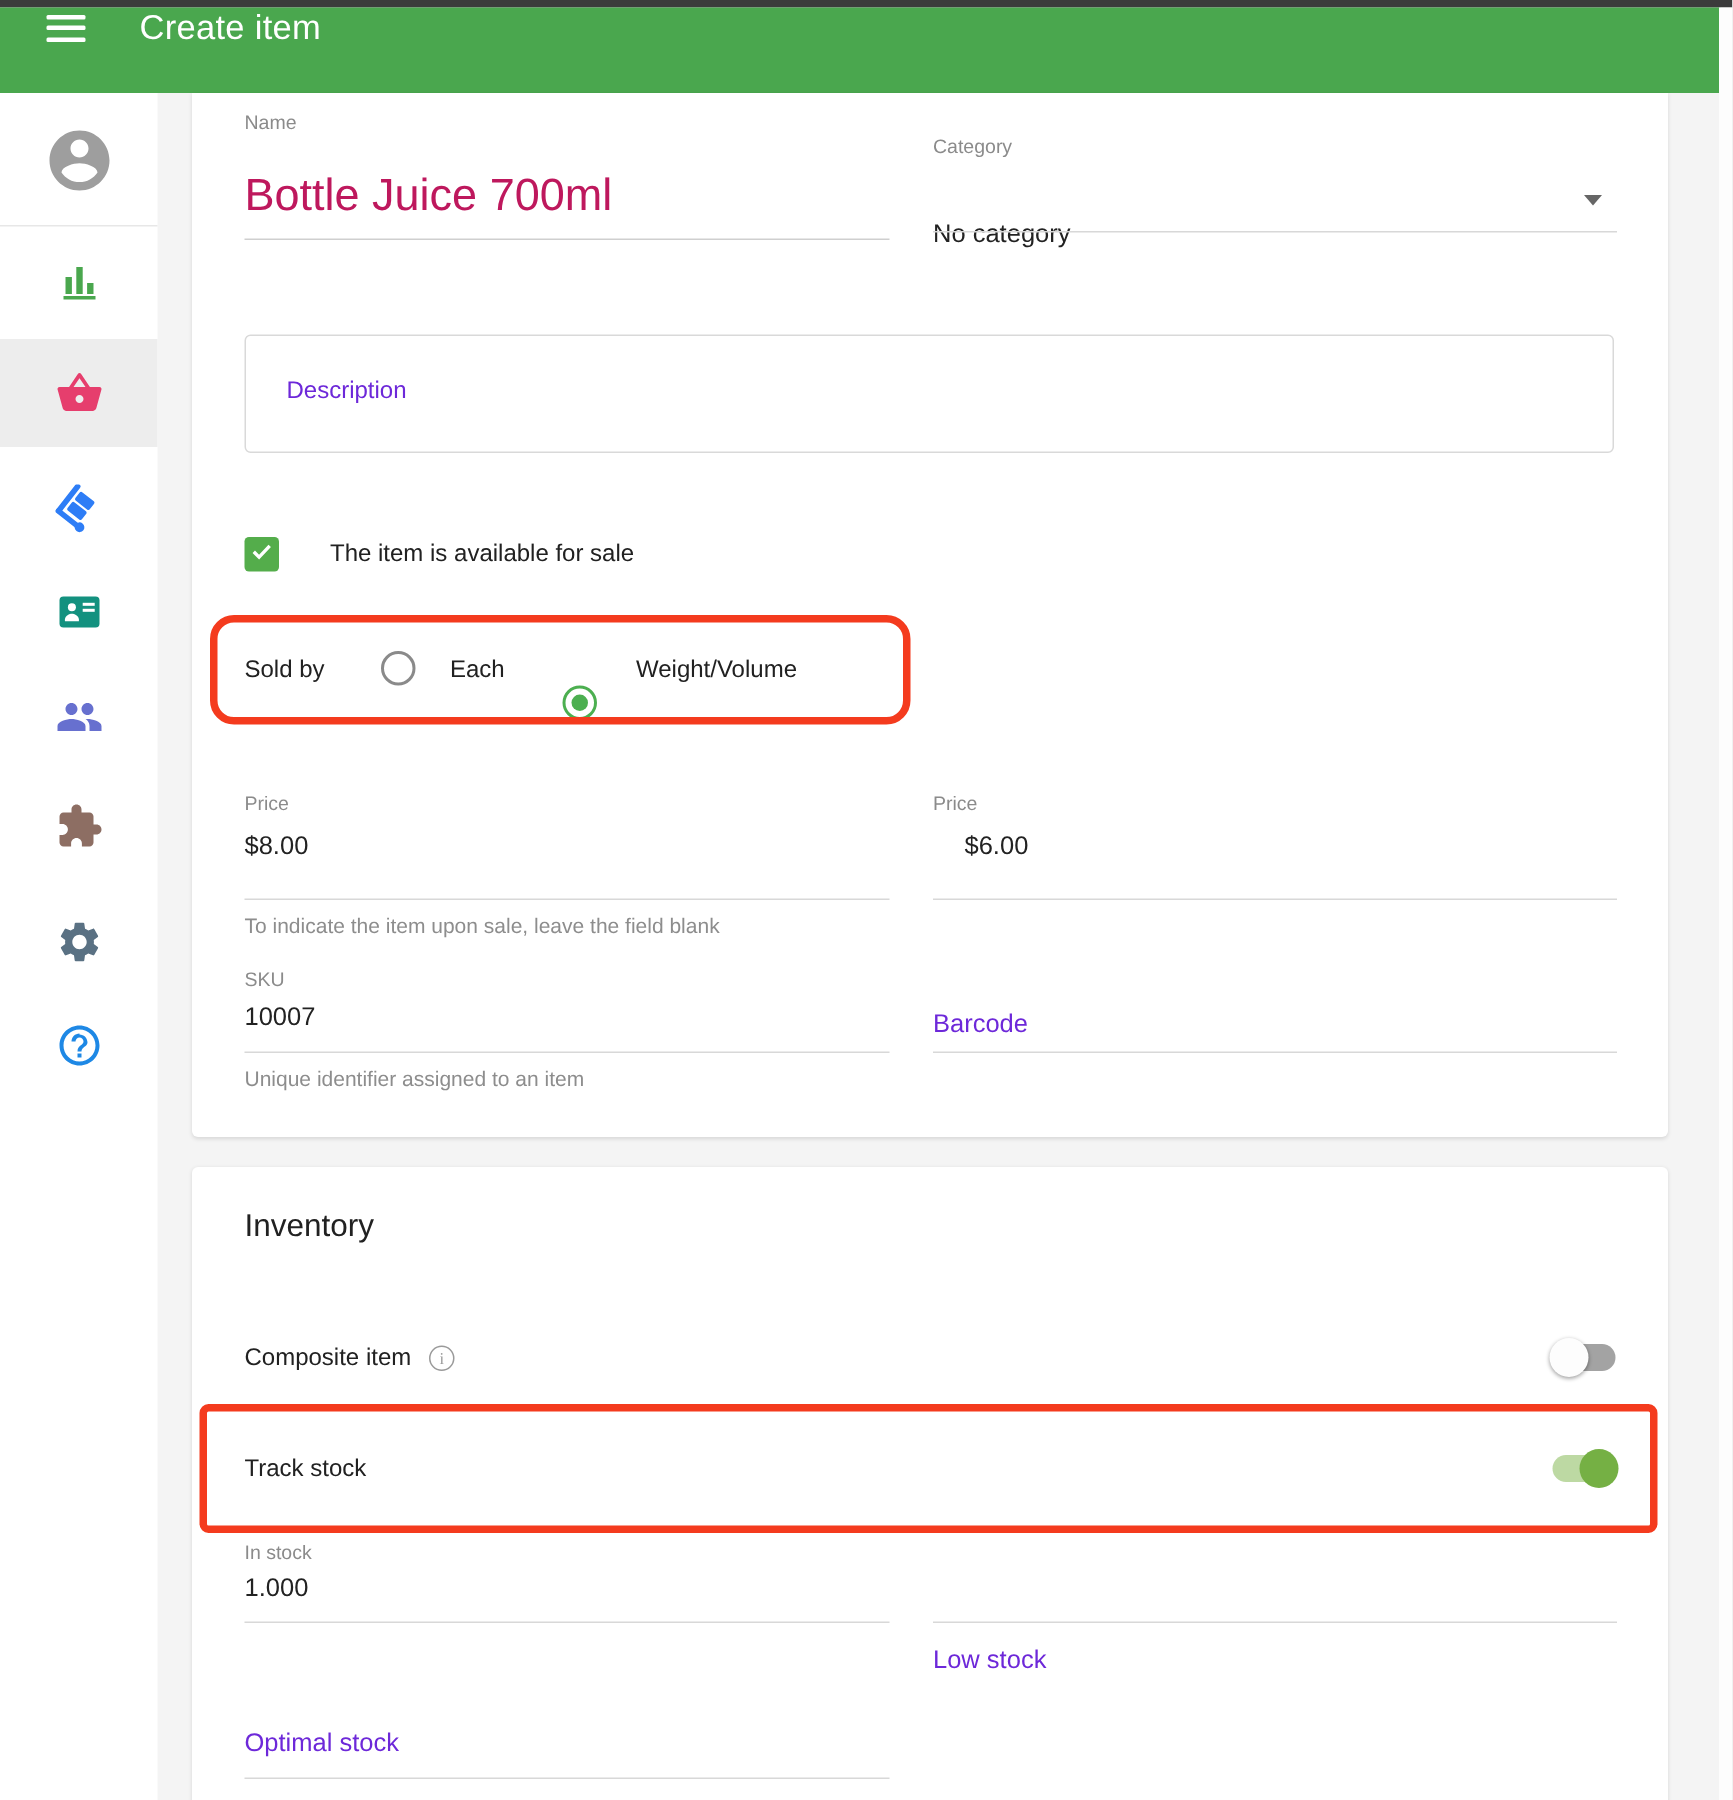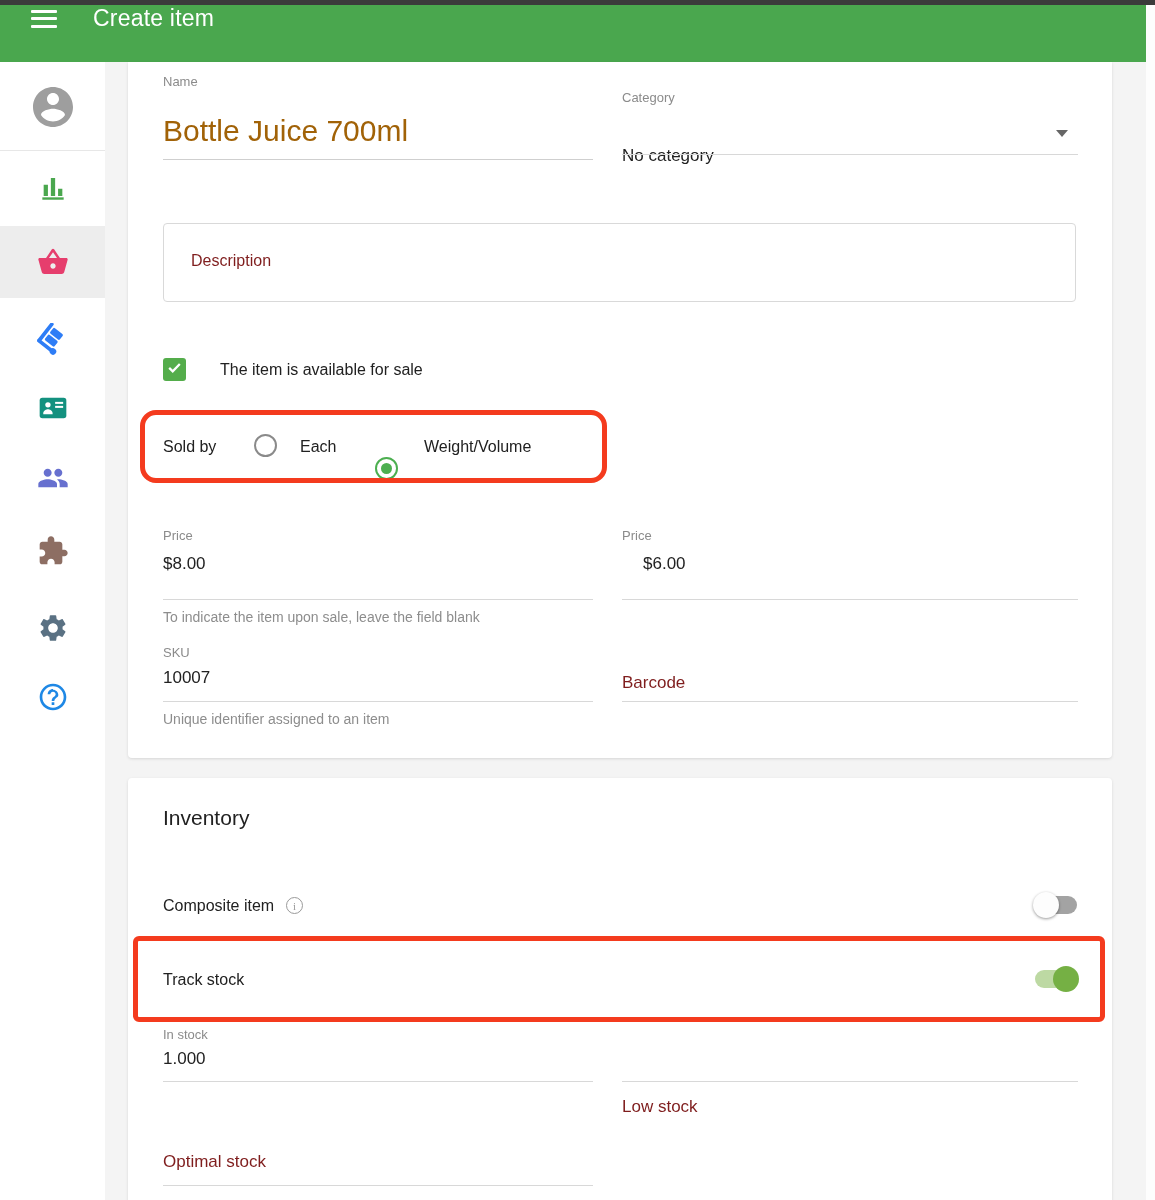--- a/index.html
+++ b/index.html
@@ -24,24 +24,24 @@
   .active-bar{ position:absolute; left:0; top:164px; width:5px; height:72px; background:#ef4e73; }
 
   
   .card{ position:absolute; left:128px; width:984px; background:#fff; border-radius:4px; box-shadow:0 1px 3px rgba(0,0,0,.12); }
   .card1{ top:62px; height:696px; border-top-left-radius:0; border-top-right-radius:0; }
   .card2{ top:778px; height:430px; }
 
   .abs{ position:absolute; }
   .f-label{ font-size:13px; color:#8b8b8b; }
   .f-value{ font-size:17px; color:#222; }
-  .f-placeholder{ font-size:17px; color:#7f1d1d; }
+  .f-placeholder{ font-size:17px; color:#6d28d9; }
   .f-helper{ font-size:14px; color:#8d8d8d; }
   .underline{ height:1px; background:#d8d8d8; }
-  .name-value{ font-size:30px; color:#a16207; }
+  .name-value{ font-size:30px; color:#be185d; }
 
   .desc-box{ border:1px solid #d9d9d9; border-radius:4px; width:913px; height:79px; }
 
   .caret{ width:0; height:0; border-left:6px solid transparent; border-right:6px solid transparent; border-top:7px solid #666; }
 
   .checkbox{ width:23px; height:23px; background:#54ad4b; border-radius:3px; display:flex; align-items:center; justify-content:center; cursor:pointer; }
   .cb-label{ font-size:16px; color:#212121; }
 
   .radio{ position:relative; width:23px; height:23px; border-radius:50%; border:2px solid #8a8a8a; cursor:pointer; }
   .radio.selected{ border-color:#4caf50; }

